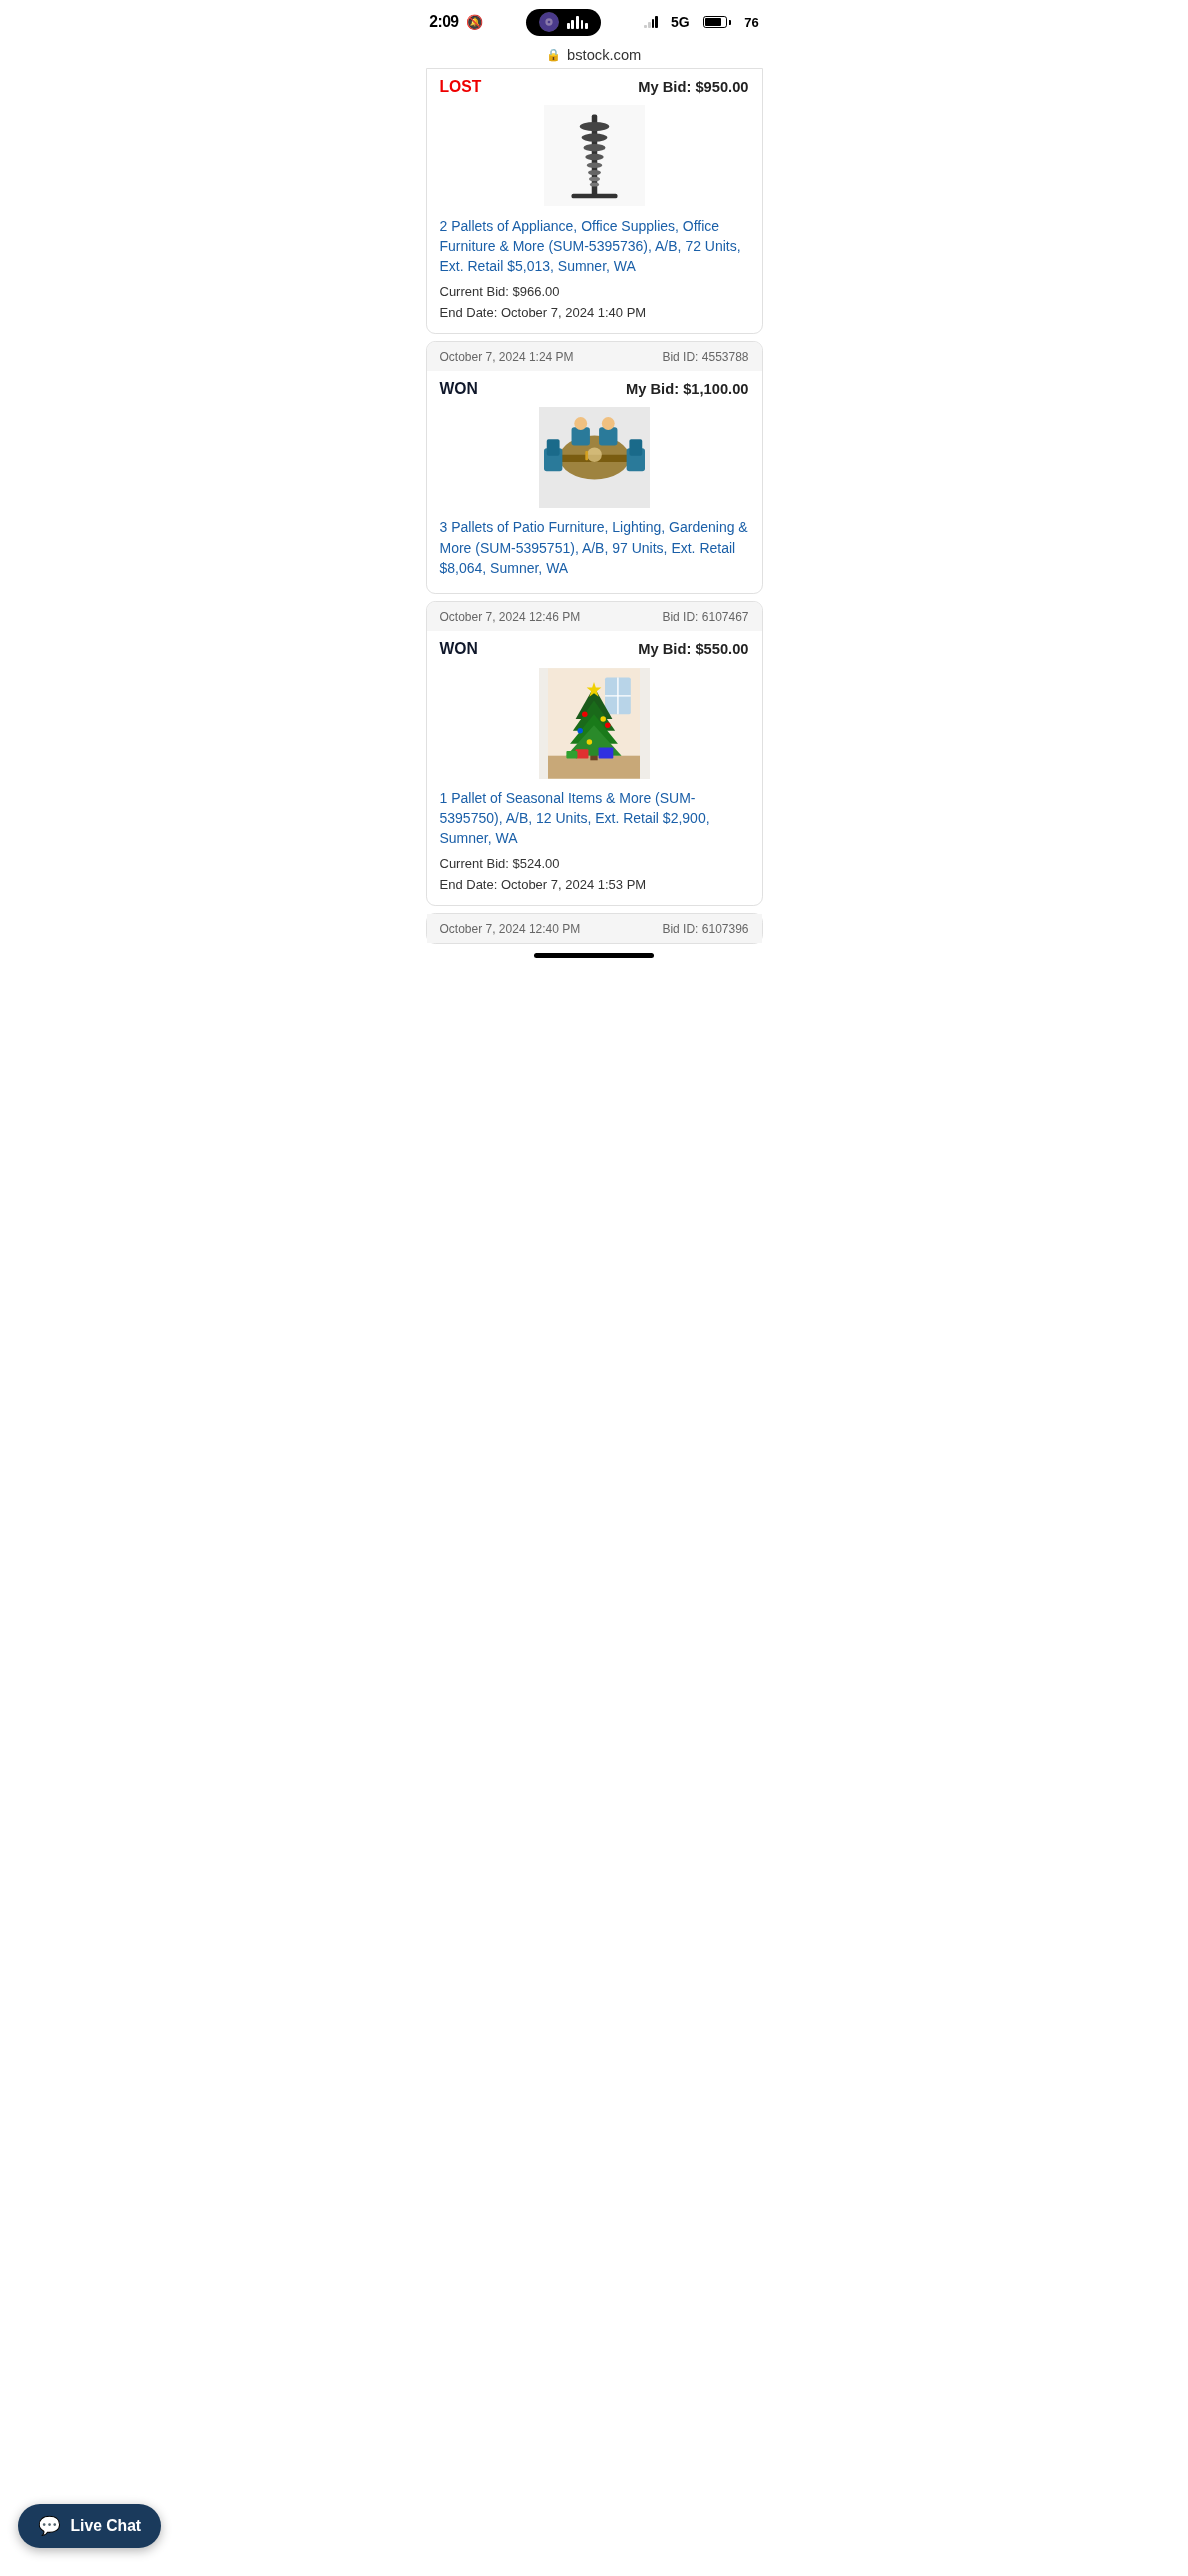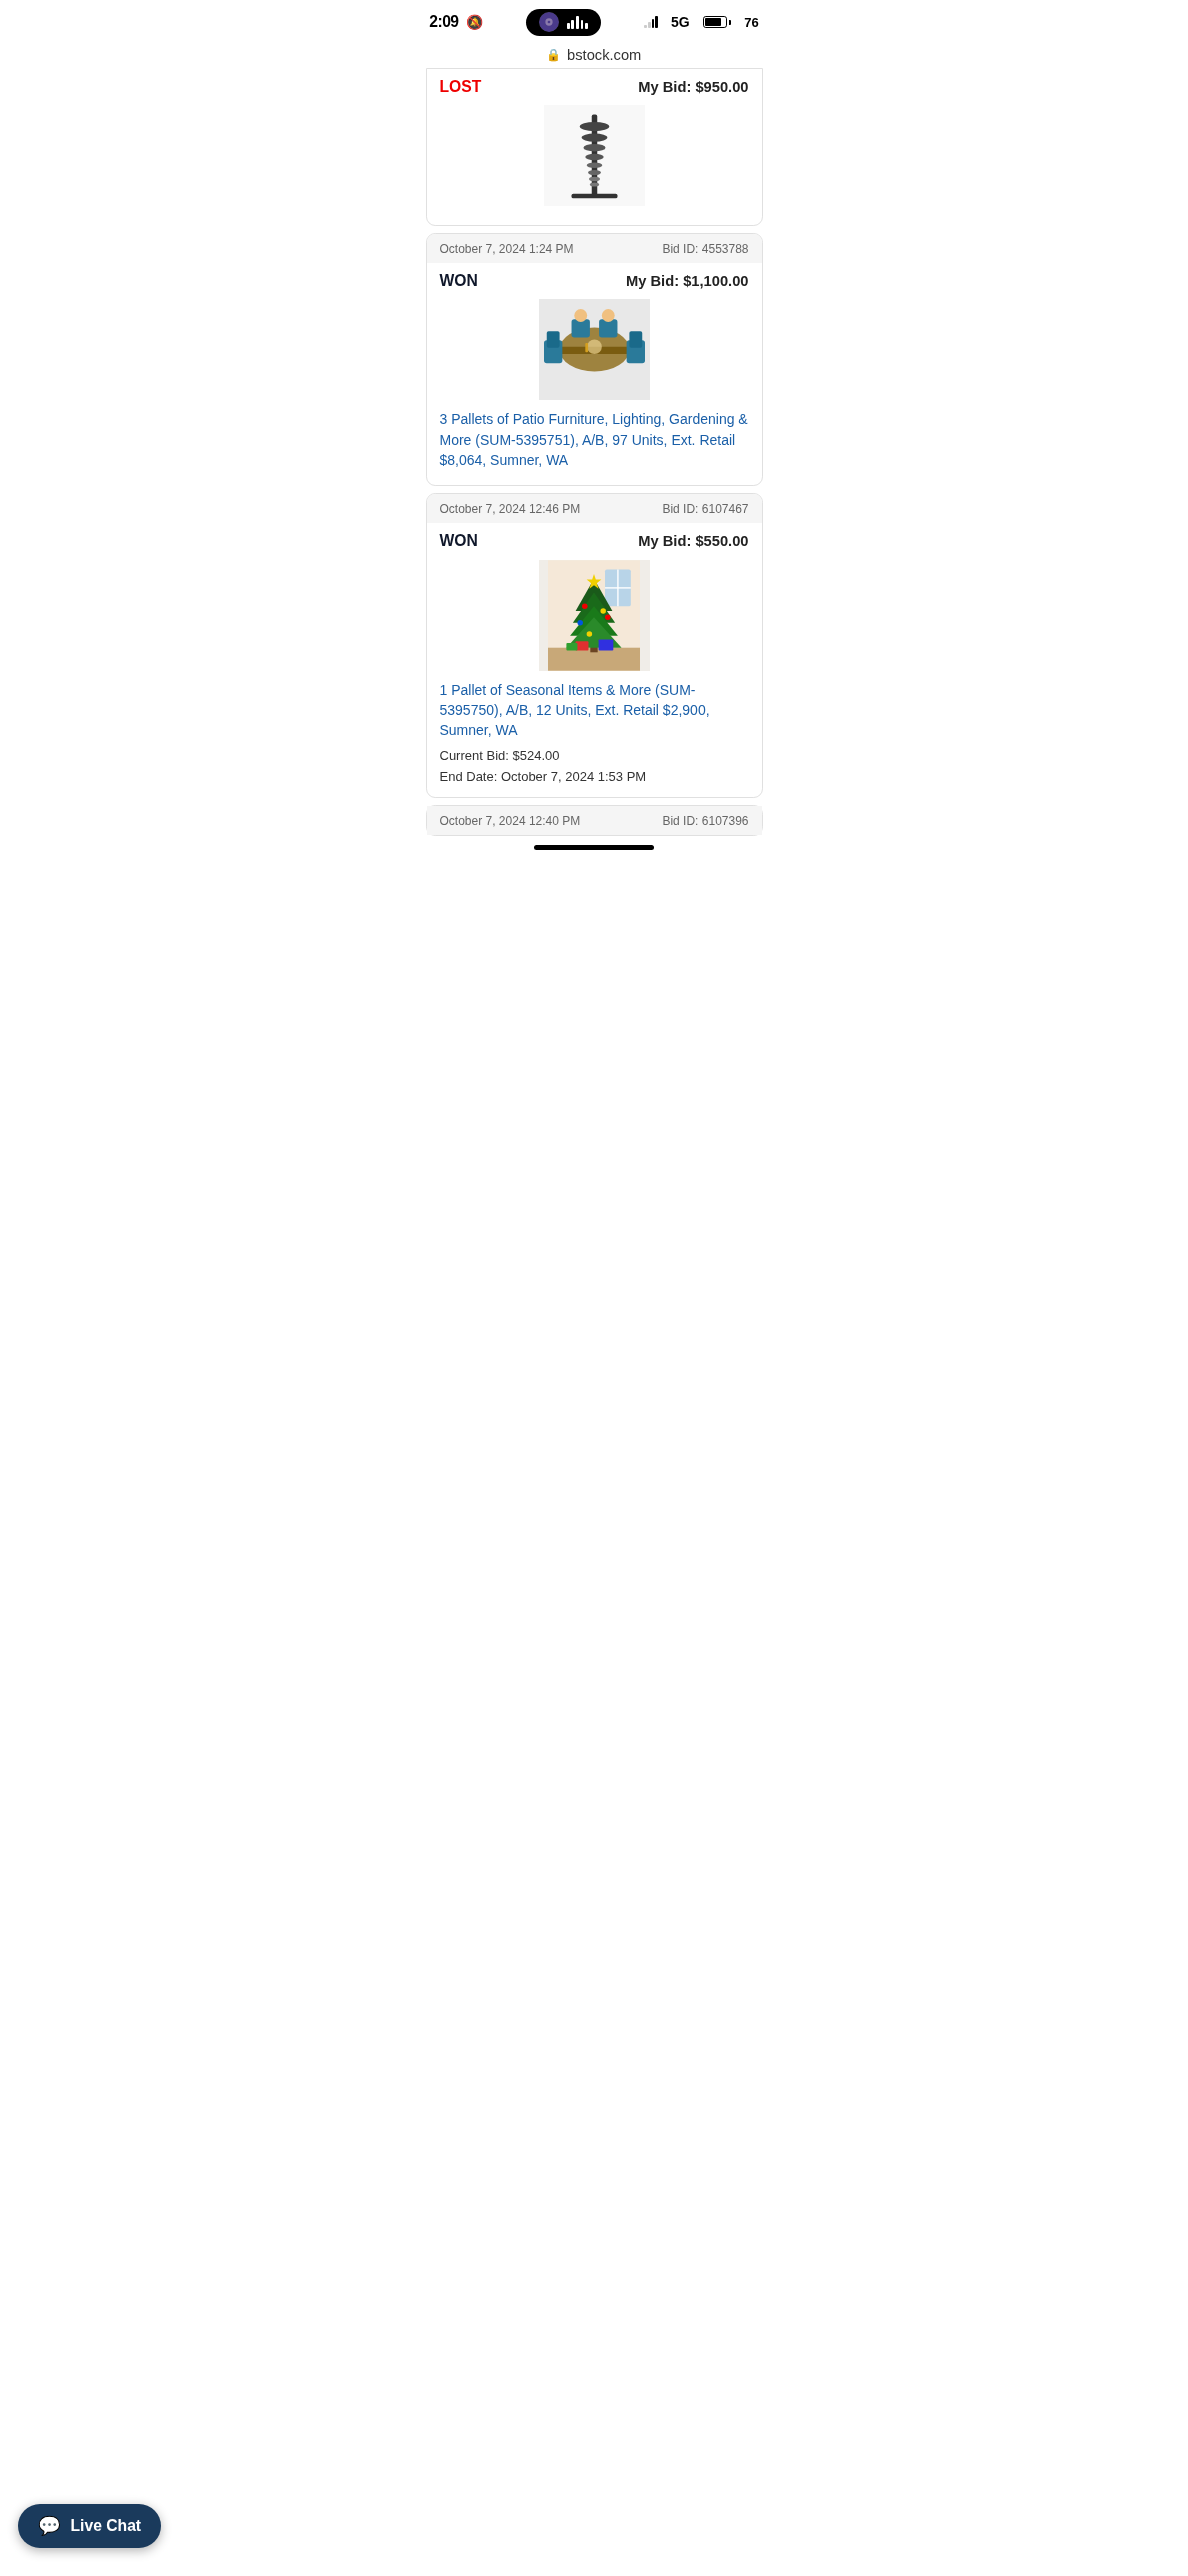--- a/index.html
+++ b/index.html
@@ -315,20 +315,25 @@
           <ellipse cx="45" cy="51" rx="10" ry="3.5" fill="#555"></ellipse>
           <ellipse cx="45" cy="60" rx="8.5" ry="3" fill="#666"></ellipse>
           <ellipse cx="45" cy="68" rx="7" ry="2.8" fill="#666"></ellipse>
           <ellipse cx="45" cy="75" rx="6" ry="2.5" fill="#777"></ellipse>
           <ellipse cx="45" cy="81" rx="5" ry="2.2" fill="#777"></ellipse>
 
           <rect x="20" y="91" width="50" height="5" fill="#333" rx="2"></rect>
         </svg>
       </div>
     </div>
+    <a class="product-title">2 Pallets of Appliance, Office Supplies, Office Furniture &amp; More (SUM-5395736), A/B, 72 Units, Ext. Retail $5,013, Sumner, WA</a>
+    <div class="bid-details">
+      <div>Current Bid: $966.00</div>
+      <div>End Date: October 7, 2024 1:40 PM</div>
+    </div>
   </div>
 
   <div class="bid-card">
     <div class="bid-card-header">
       <span>October 7, 2024 1:24 PM</span>
       <span>Bid ID: 4553788</span>
     </div>
     <div class="bid-card-body">
       <div class="bid-status-row">
         <span class="status-won">WON</span>

